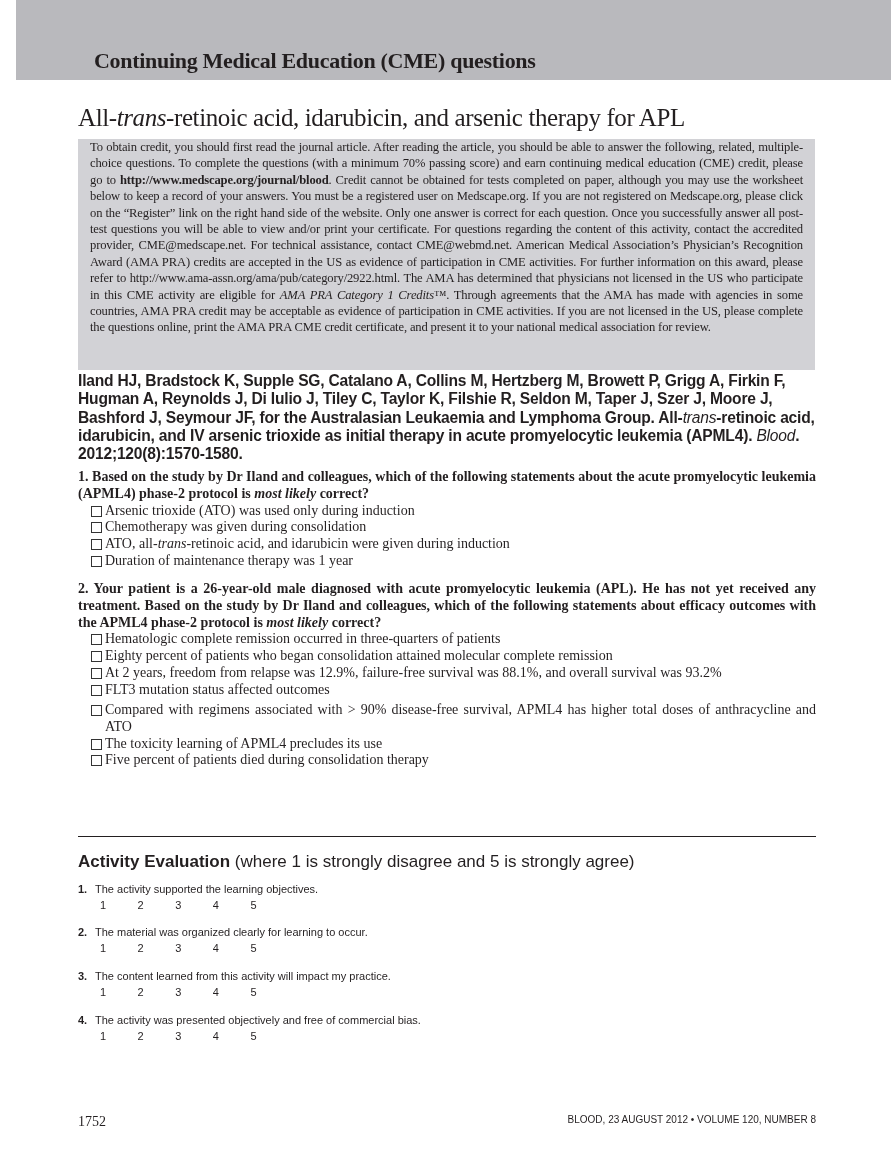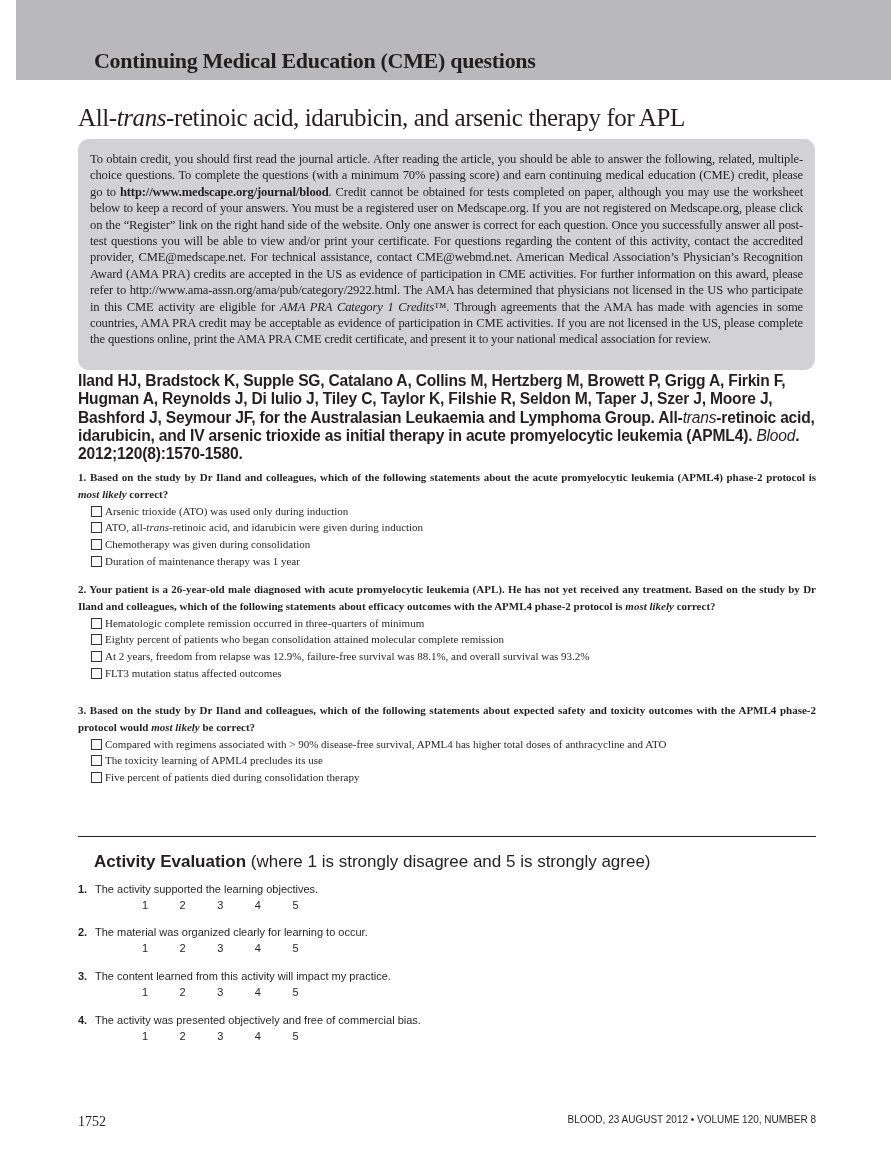--- a/index.html
+++ b/index.html
@@ -1,36 +1,36 @@
 <!DOCTYPE html>
 <html><head>
 <meta charset="utf-8">
 <style>
   html, body { margin:0; padding:0; background:#fff; }
   body { width:891px; height:1174px; position:relative; overflow:hidden; color:#231f20; }
   .band { position:absolute; left:16px; top:0; width:891px; height:80px; background:#b9b9bd; }
   .band-title { position:absolute; left:78px; top:48px; font-family:"Liberation Serif", serif; font-weight:bold; font-size:22px; letter-spacing:-0.3px; color:#231f20; white-space:nowrap; }
   .main-title { position:absolute; left:78px; top:104px; font-family:"Liberation Serif", serif; font-size:25px; letter-spacing:-0.4px; white-space:nowrap; }
-  .info-box { position:absolute; left:78px; top:139px; width:737px; height:231px; background:#d2d2d6; box-sizing:border-box; padding:12px 12px 0 12px;border-radius:11px; }
+  .info-box { position:absolute; left:78px; top:139px; width:737px; height:231px; background:#d2d2d6; box-sizing:border-box; padding:0 12px 0 12px; }
   .info-text { font-family:"Liberation Serif", serif; font-size:12.6px; line-height:16.4px; text-align:justify; color:#231f20; letter-spacing:-0.15px; }
   .info-text b { font-weight:bold; }
   .citation { position:absolute; left:78px; top:372px; width:740px; font-family:"Liberation Sans", sans-serif; font-weight:bold; font-size:15.6px; line-height:18.3px; color:#231f20; letter-spacing:-0.2px; }
-  .question { position:absolute; left:78px; width:738px; font-family:"Liberation Serif", serif; font-size:11px; line-height:16.8px; }
+  .question { position:absolute; left:78px; width:738px; font-family:"Liberation Serif", serif; font-size:14px; line-height:16.8px; }
   .q-stem { font-weight:bold; text-align:justify; }
   .q-stem i { font-weight:bold; }
   .opt { display:flex; align-items:flex-start; padding-left:13px; text-align:justify; }
   .box { flex:0 0 auto; width:9px; height:9px; border:1px solid #333; margin:3px 3px 0 0; }
   .opt-text { flex:1; }
   .rule { position:absolute; left:78px; top:836px; width:738px; height:1px; background:#231f20; }
-  .eval-title { position:absolute; left:78px; top:852px; font-family:"Liberation Sans", sans-serif; font-size:17px; white-space:nowrap;margin-left:16px; }
+  .eval-title { position:absolute; left:78px; top:852px; font-family:"Liberation Sans", sans-serif; font-size:17px; white-space:nowrap; }
   .eval-title b { font-weight:bold; }
   .eval-item { position:absolute; left:78px; font-family:"Liberation Sans", sans-serif; font-size:11px; }
   .eval-num { position:absolute; left:0; top:0; font-weight:bold; }
   .eval-stmt { position:absolute; left:17px; top:0; white-space:nowrap; }
-  .scale { position:absolute; left:22px; top:16px; white-space:nowrap;margin-left:42px; }
+  .scale { position:absolute; left:22px; top:16px; white-space:nowrap; }
   .scale span { display:inline-block; width:37.6px; }
   .footer-left { position:absolute; left:78px; top:1114px; font-family:Liberation Serif, serif; font-size:14px; }
   .footer-right { position:absolute; right:75px; top:1114px; font-family:"Liberation Sans", sans-serif; font-size:10px; white-space:nowrap; }
 </style>
 </head>
 <body>
 
 <div class="band">
   <div class="band-title">Continuing Medical Education (CME) questions</div>
 </div>
@@ -44,54 +44,53 @@
 <div class="citation"><span>Iland HJ, Bradstock K, Supple SG, Catalano A, Collins M, Hertzberg M, Browett P, Grigg A, Firkin F, Hugman A, Reynolds J, Di Iulio J, Tiley C, Taylor K, Filshie R, Seldon M, Taper J, Szer J, Moore J, Bashford J, Seymour JF, for the Australasian Leukaemia and Lymphoma Group. All-</span><span style="font-weight:normal;font-style:italic">trans</span><span>-retinoic acid, idarubicin, and IV arsenic trioxide as initial therapy in acute promyelocytic leukemia (APML4). </span><i style="font-weight:normal">Blood</i><span>. 2012;120(8):1570-1580.</span></div>
 
 <div class="question" style="top:469px">
   <div class="q-stem"><span>1. Based on the study by Dr Iland and colleagues, which of the following statements about the acute promyelocytic leukemia (APML4) phase-2 protocol is </span><i>most likely</i><span> correct?</span></div>
   <div class="opt">
       <span class="box"></span>
       <span class="opt-text">Arsenic trioxide (ATO) was used only during induction</span>
     </div>
   <div class="opt">
       <span class="box"></span>
-      <span class="opt-text"><span>ATO, all-</span><i>trans</i><span>-retinoic acid, and idarubicin were given during induction</span></span>
+      <span class="opt-text">Chemotherapy was given during consolidation</span>
     </div>
   <div class="opt">
       <span class="box"></span>
-      <span class="opt-text">Chemotherapy was given during consolidation</span>
+      <span class="opt-text"><span>ATO, all-</span><i>trans</i><span>-retinoic acid, and idarubicin were given during induction</span></span>
     </div>
   <div class="opt">
       <span class="box"></span>
       <span class="opt-text">Duration of maintenance therapy was 1 year</span>
     </div>
 </div>
 
 <div class="question" style="top:581px">
   <div class="q-stem"><span>2. Your patient is a 26-year-old male diagnosed with acute promyelocytic leukemia (APL). He has not yet received any treatment. Based on the study by Dr Iland and colleagues, which of the following statements about efficacy outcomes with the APML4 phase-2 protocol is </span><i>most likely</i><span> correct?</span></div>
   <div class="opt">
       <span class="box"></span>
-      <span class="opt-text">Hematologic complete remission occurred in three-quarters of minimum</span>
+      <span class="opt-text">Hematologic complete remission occurred in three-quarters of patients</span>
     </div>
   <div class="opt">
       <span class="box"></span>
       <span class="opt-text">Eighty percent of patients who began consolidation attained molecular complete remission</span>
     </div>
   <div class="opt">
       <span class="box"></span>
       <span class="opt-text">At 2 years, freedom from relapse was 12.9%, failure-free survival was 88.1%, and overall survival was 93.2%</span>
     </div>
   <div class="opt">
       <span class="box"></span>
       <span class="opt-text">FLT3 mutation status affected outcomes</span>
     </div>
 </div>
 
 <div class="question" style="top:702px">
-  <div class="q-stem"><span>3. Based on the study by Dr Iland and colleagues, which of the following statements about expected safety and toxicity outcomes with the APML4 phase-2 protocol would </span><i>most likely</i><span> be correct?</span></div>
   <div class="opt">
       <span class="box"></span>
       <span class="opt-text">Compared with regimens associated with &gt; 90% disease-free survival, APML4 has higher total doses of anthracycline and ATO</span>
     </div>
   <div class="opt">
       <span class="box"></span>
       <span class="opt-text">The toxicity learning of APML4 precludes its use</span>
     </div>
   <div class="opt">
       <span class="box"></span>

